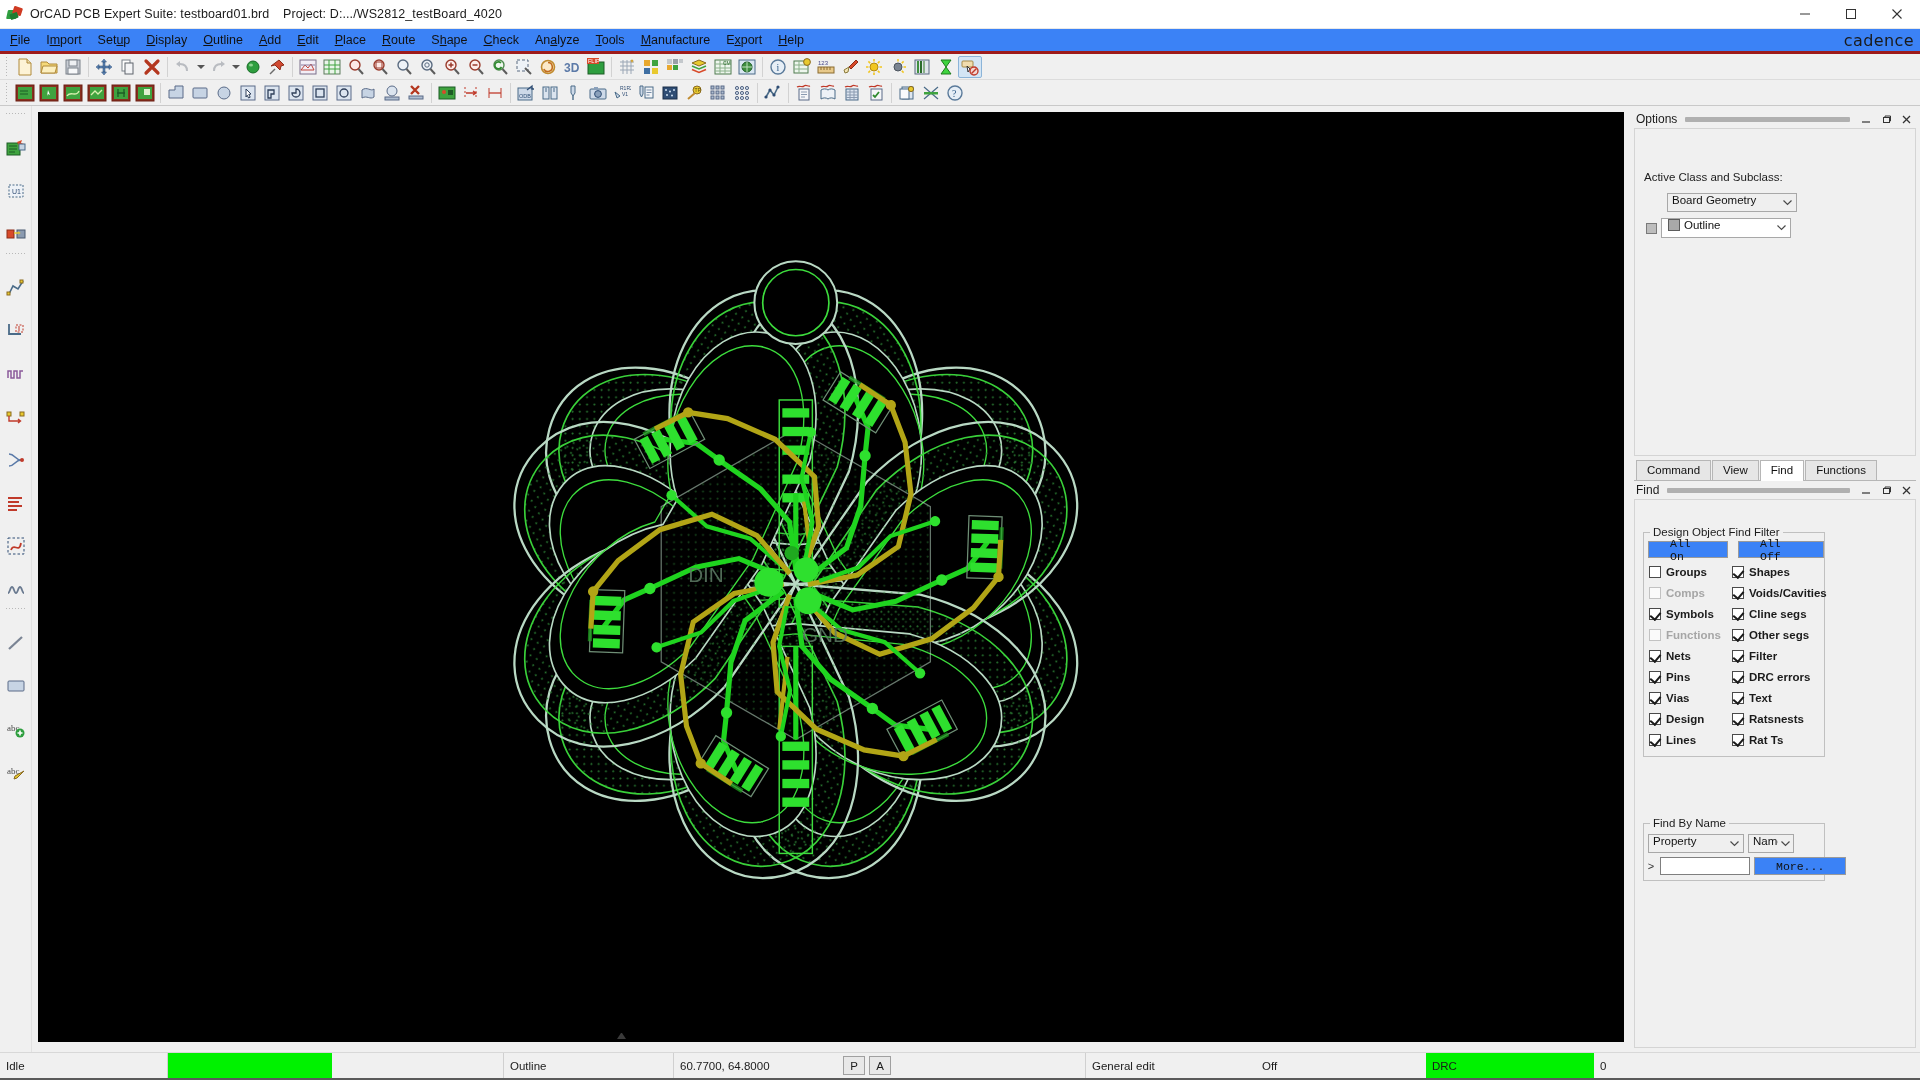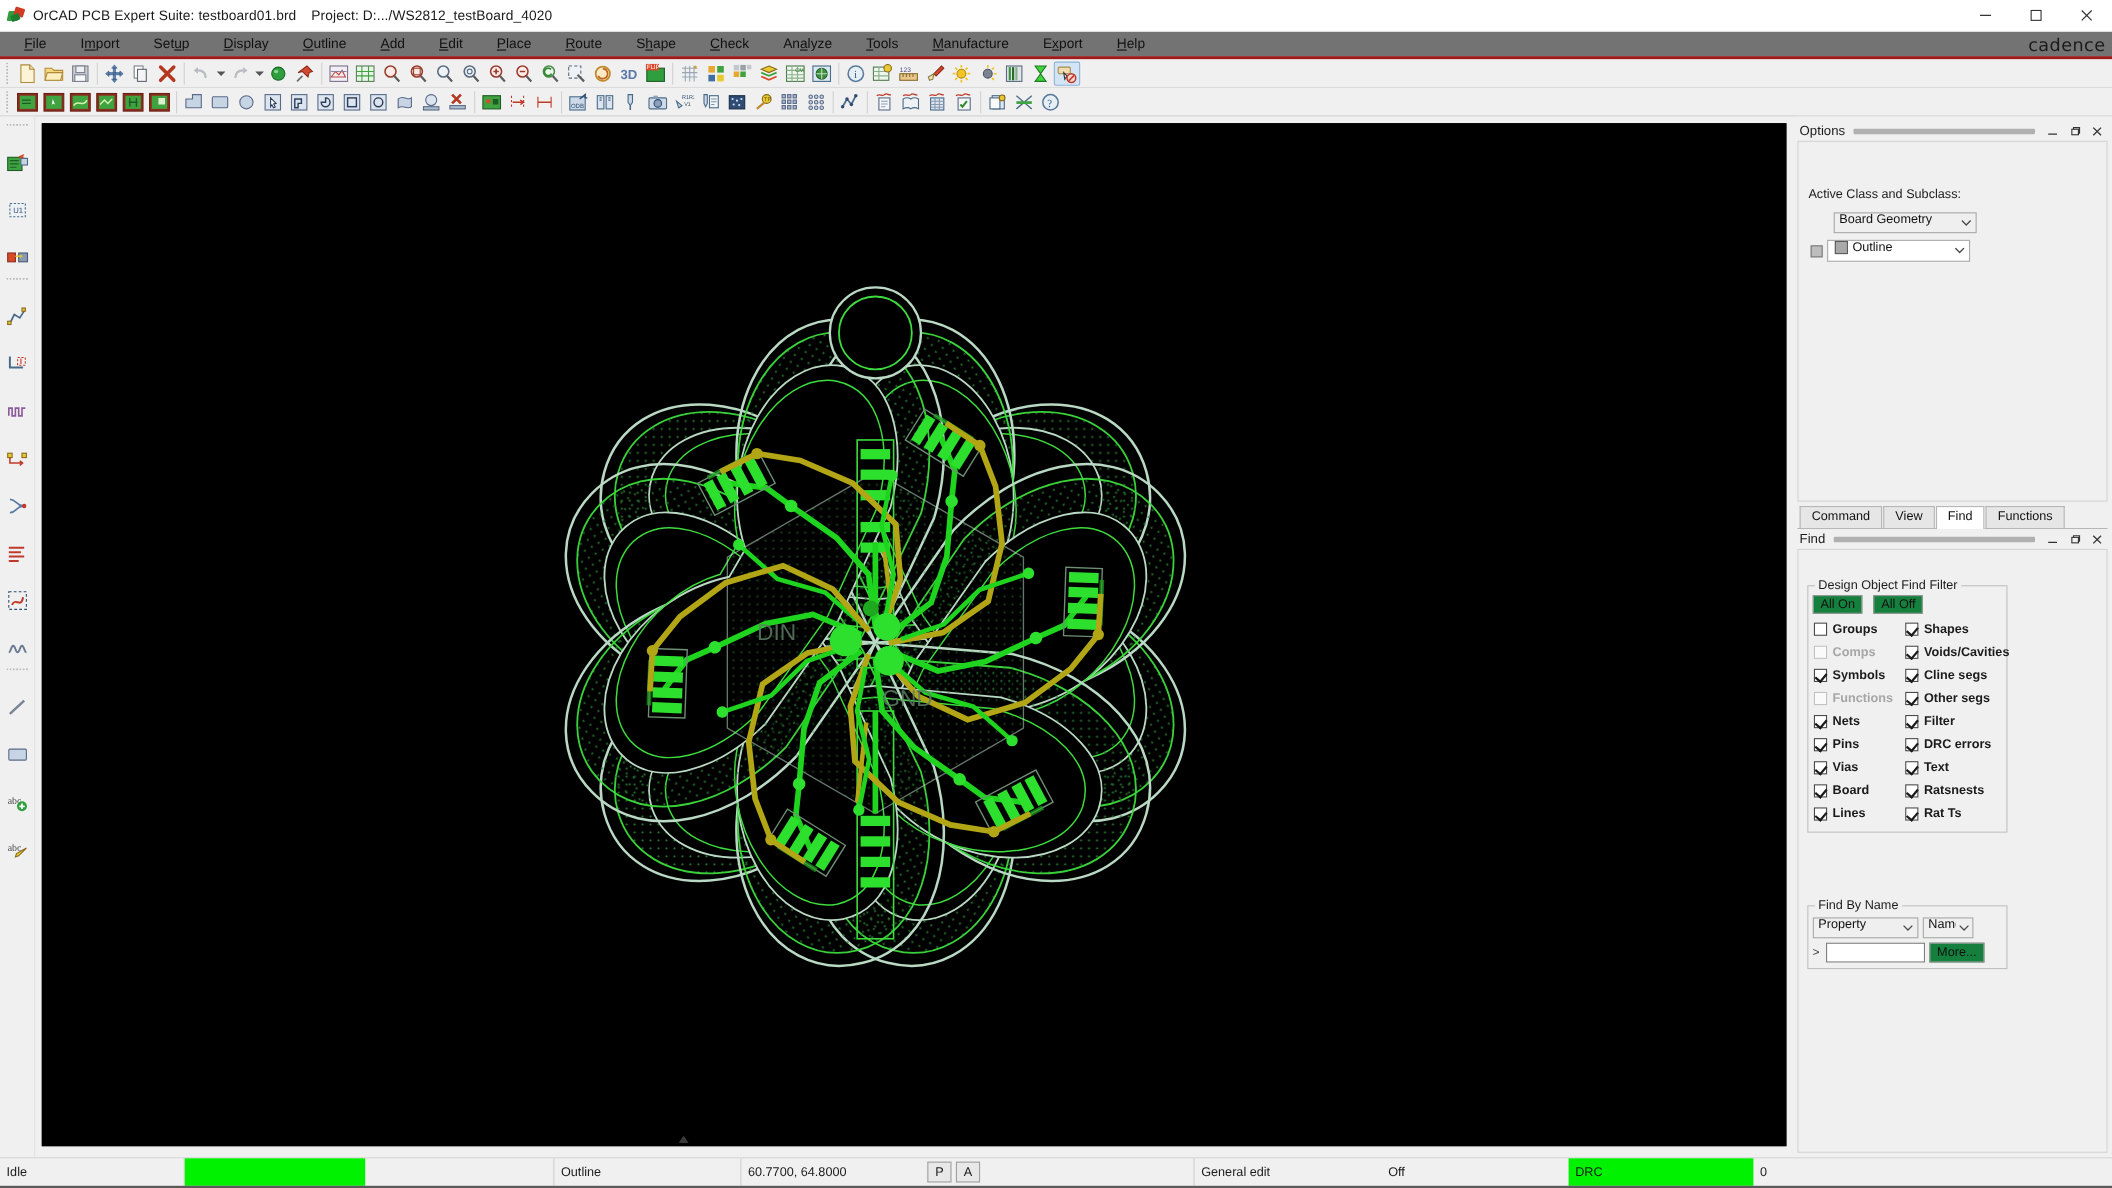--- a/index.html
+++ b/index.html
@@ -37,24 +37,23 @@
     width: 46px; height: 29px; display:flex; align-items:center; justify-content:center;
     font-size: 13px; color:#333;
   }
   .winbtn.close { color:#333; }
   .winbtn svg { display:block; }
 
   
   .menubar {
     height: 22px; flex:0 0 22px;
     display:flex; align-items:center;
-    background:#737373;
-    padding-left: 14px;
+    background:#3b82f6;
+    padding-left: 2px;
     position: relative;
-    gap: 15px;
   }
   .menu-item {
     font-size: 12.5px; color:#111; padding: 2px 8px; white-space:nowrap;
     line-height:16px;
   }
   .menu-item u { text-decoration: underline; }
   .cadence-logo {
     margin-left:auto; margin-right: 4px;
     font-size: 16px; color: #1a1a1a; letter-spacing:.4px;
     font-family: "DejaVu Sans", sans-serif;
@@ -154,23 +153,23 @@
   }
   .tab.active { background:#ffffff; position:relative; top:1px; padding-bottom:4px; }
 
   
   .gbox { border:1px solid #c0c0c0; position:relative; margin: 0; }
   .gbox > .gtitle {
     position:absolute; top:-7px; left:6px; background:#f0f0f0; padding:0 3px;
     font-size:11.5px; color:#1b1b1b;
   }
   .btn {
-    border:1px solid #9a9a9a; background:#15803d; font-size:11.5px; color:#111;
+    border:1px solid #9a9a9a; background:#3b82f6; font-size:11.5px; color:#111;
     height:17px; display:flex; align-items:center; justify-content:center;
-    padding: 0 6px; min-width: 38px;
+    padding: 0 21px; min-width: 38px; font-family: Liberation Mono, monospace;
   }
   .cbrow { display:flex; align-items:center; gap:5px; height:18px; }
   .cb {
     width:12px; height:12px; border:1px solid #4a4a4a; background:#fff;
     flex:0 0 12px; position:relative;
   }
   .cb.dis { border-color:#c2c2c2; background:#fafafa; }
   .cb.on::after {
     content:''; position:absolute; left:2px; top:1px; width:5px; height:8px;
     border-right:2px solid #1a1a1a; border-bottom:2px solid #1a1a1a;
@@ -1165,21 +1164,21 @@
               <div class="cbrow">
                   <span class="cb on"></span>
                   <span class="cbt">Pins</span>
                 </div>
               <div class="cbrow">
                   <span class="cb on"></span>
                   <span class="cbt">Vias</span>
                 </div>
               <div class="cbrow">
                   <span class="cb on"></span>
-                  <span class="cbt">Board</span>
+                  <span class="cbt">Design</span>
                 </div>
               <div class="cbrow">
                   <span class="cb on"></span>
                   <span class="cbt">Lines</span>
                 </div>
             </div>
 
             <div style="position:absolute; left:88px; top:30px; display:flex; flex-direction:column; gap:3px;">
               <div class="cbrow">
                   <span class="cb on"></span>

